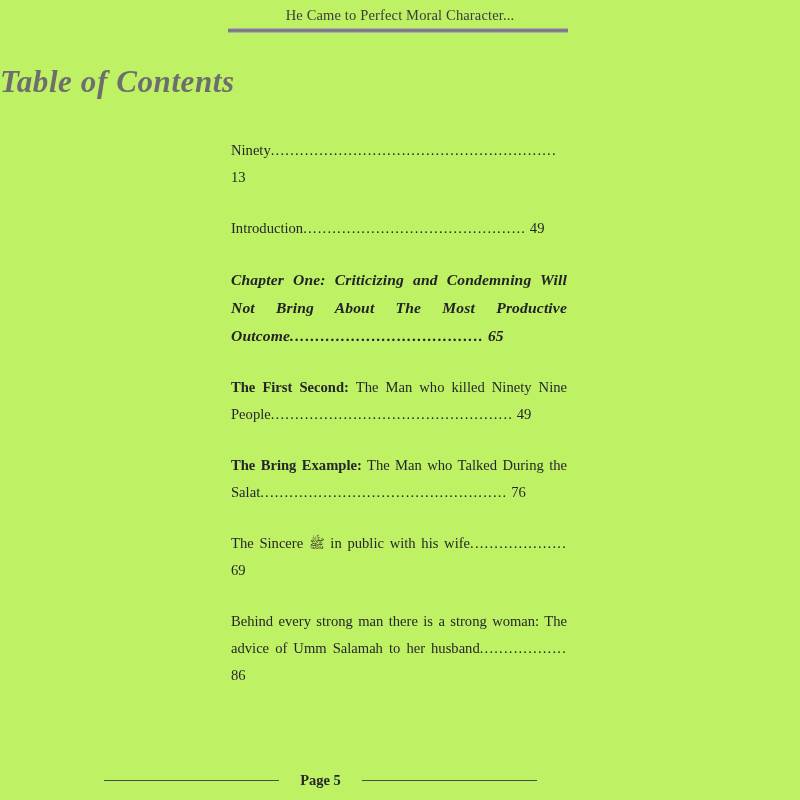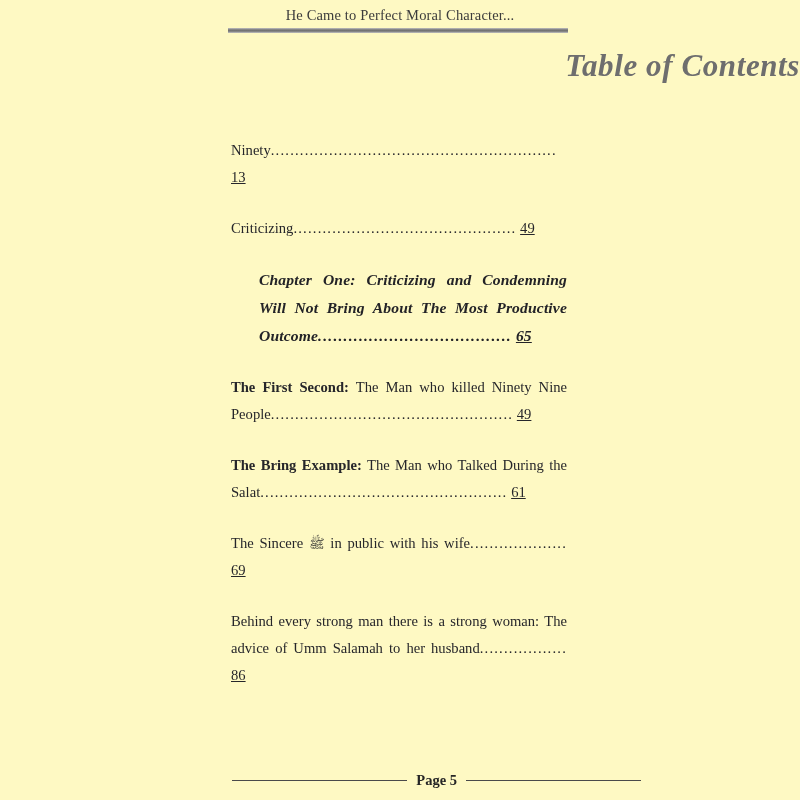--- a/index.html
+++ b/index.html
@@ -4,21 +4,21 @@
 <style>
   html, body {
     margin: 0;
     padding: 0;
     background: #ffffff;
   }
   .page {
     position: relative;
     width: 800px;
     height: 800px;
-    background: #fef9c3;
+    background: #bef264;
     overflow: hidden;
     font-family: "Liberation Serif", "DejaVu Serif", serif;
   }
 
   
   .header {
     position: absolute;
     left: 0;
     top: 6px;
     width: 800px;
@@ -39,23 +39,23 @@
     width: 340px;
     height: 5px;
     background: linear-gradient(to bottom,
         #c9c9c9 0%, #8d8d8d 22%, #6f6f6f 55%, #9b9b9b 85%, #d6d6d6 100%);
   }
 
   
   .toc-title {
     position: absolute;
     left: 0;
-    top: 48px;
+    top: 64px;
     width: 800px;
-    text-align: right;
+    text-align: left;
   }
   .toc-title span {
     font-family: "Liberation Serif", "DejaVu Serif", serif;
     font-style: italic;
     font-weight: bold;
     font-size: 31px;
     color: #6e6e6e;
     letter-spacing: 0.6px;
   }
 
@@ -81,50 +81,49 @@
 
   
   .entry.chapter {
     font-family: "Liberation Serif", "DejaVu Serif", serif;
     font-style: italic;
     font-weight: bold;
     font-size: 15.6px;
     line-height: 28px;
     letter-spacing: 0.15px;
     color: #232327;
-    margin-left: 28px;
   }
   .entry.chapter .lead { font-weight: bold; }
 
   .entry.sub { font-size: 14.6px; }
   .entry.sub .label {
     font-weight: bold;
   }
 
   .dots {
     letter-spacing: 1.2px;
   }
   .pagenum {
     white-space: nowrap;
-    text-decoration: underline;
   }
   .sws {
     font-size: 13px;
     color: #2a2a2a;
   }
 
   
   .footer {
     position: absolute;
     left: 0;
     top: 772px;
     width: 641px;
     display: flex;
     align-items: center;
-    justify-content: flex-end;
+    justify-content: center;
+    gap: 12px;
   }
   .footer-rule {
     height: 1px;
     background: #4a4a4a;
     width: 175px;
   }
   .footer-text {
     font-family: "Liberation Serif", "DejaVu Serif", serif;
     font-weight: bold;
     font-size: 14.5px;
@@ -149,40 +148,40 @@
 
   <div class="toc-list">
 
     <p class="entry plain">
       <span>Ninety</span><span class="dots">...........................................................</span>
       <span class="pagenum">13</span>
     </p>
 
 
     <p class="entry plain">
-      <span>Criticizing</span><span class="dots">..............................................</span>
+      <span>Introduction</span><span class="dots">..............................................</span>
       <span class="pagenum">49</span>
     </p>
 
     <p class="entry chapter">
       <span class="lead">Chapter One:</span>
       <span>Criticizing and Condemning Will Not Bring About The Most Productive Outcome</span><span class="dots">......................................</span>
       <span class="pagenum">65</span>
     </p>
 
     <p class="entry sub">
       <span class="label">The First Second:</span>
       <span>The Man who killed Ninety Nine People</span><span class="dots">..................................................</span>
       <span class="pagenum">49</span>
     </p>
 
     <p class="entry sub">
       <span class="label">The Bring Example:</span>
       <span>The Man who Talked During the Salat</span><span class="dots">...................................................</span>
-      <span class="pagenum">61</span>
+      <span class="pagenum">76</span>
     </p>
 
 
     <p class="entry">
       <span>The Sincere </span><span class="sws">ﷺ</span><span> in public with his wife</span><span class="dots">....................</span>
       <span class="pagenum">69</span>
     </p>
 
     <p class="entry">
       <span>Behind every strong man there is a strong woman: The advice of Umm Salamah to her husband</span><span class="dots">..................</span>

